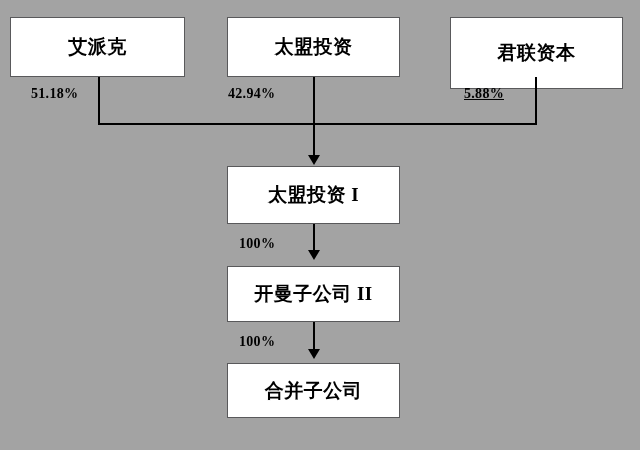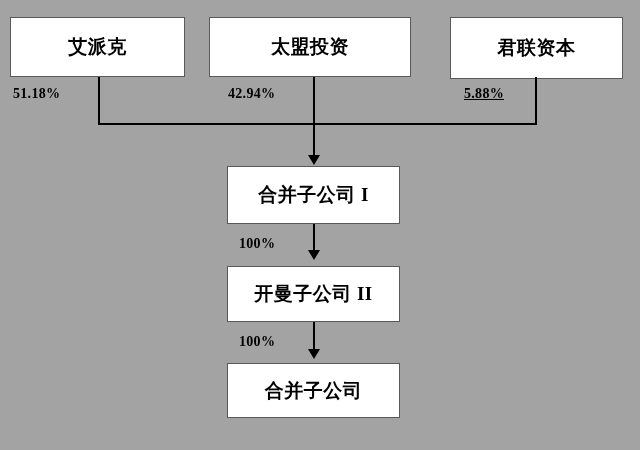--- a/index.html
+++ b/index.html
@@ -27,22 +27,22 @@
     color: #000000;
     font-weight: 700;
     letter-spacing: 0.5px;
     white-space: nowrap;
   }
   .node-label {
     display: inline-block;
   }
   
   #node-aipake   { left: 10px;  top: 17px;  width: 175px; height: 60px; font-size: 19px; }
-  #node-taimeng  { left: 209px; top: 17px;  width: 202px; height: 60px; font-size: 19px; }
-  #node-junlian  { left: 450px; top: 17px;  width: 173px; height: 62px; font-size: 19px; }
+  #node-taimeng  { left: 227px; top: 17px;  width: 173px; height: 60px; font-size: 19px; }
+  #node-junlian  { left: 450px; top: 17px;  width: 173px; height: 72px; font-size: 19px; }
   
   #node-cayman-1 { left: 227px; top: 166px; width: 173px; height: 58px; font-size: 19px; }
   #node-cayman-2 { left: 227px; top: 266px; width: 173px; height: 56px; font-size: 19px; }
   #node-merger   { left: 227px; top: 363px; width: 173px; height: 55px; font-size: 19px; }
 
   
   .vline {
     position: absolute;
     width: 0;
     border-left: 2px solid #000000;
@@ -62,21 +62,21 @@
   }
   
   .pct {
     position: absolute;
     color: #000000;
     font-weight: 700;
     font-size: 14px;
     white-space: nowrap;
     letter-spacing: 0.3px;
   }
-  #pct-aipake  { left: 13px;  top: 86px; }
+  #pct-aipake  { left: 31px;  top: 86px; }
   #pct-taimeng { left: 228px; top: 86px; text-align: center; }
   #pct-junlian { left: 464px; top: 86px; text-decoration: underline; }
   #pct-c1-c2   { left: 239px; top: 236px; }
   #pct-c2-m    { left: 239px; top: 334px; }
 </style>
 </head>
 <body>
 
 <div id="canvas">
 
@@ -101,21 +101,21 @@
   <div class="hline" style="left:98px; top:123px; width:439px;"></div>
 
   <div class="vline" style="left:313px; top:123px; height:34px;"></div>
   <div class="arrowhead" style="left:308px; top:155px;"></div>
 
   <div class="pct" id="pct-aipake">51.18%</div>
   <div class="pct" id="pct-taimeng">42.94%</div>
   <div class="pct" id="pct-junlian">5.88%</div>
 
   <div class="node" id="node-cayman-1">
-    <span class="node-label">合并子公司 I</span>
+    <span class="node-label">太盟投资 I</span>
   </div>
 
   <div class="vline" style="left:313px; top:224px; height:28px;"></div>
   <div class="arrowhead" style="left:308px; top:250px;"></div>
   <div class="pct" id="pct-c1-c2">100%</div>
 
   <div class="node" id="node-cayman-2">
     <span class="node-label">开曼子公司 II</span>
   </div>
 

